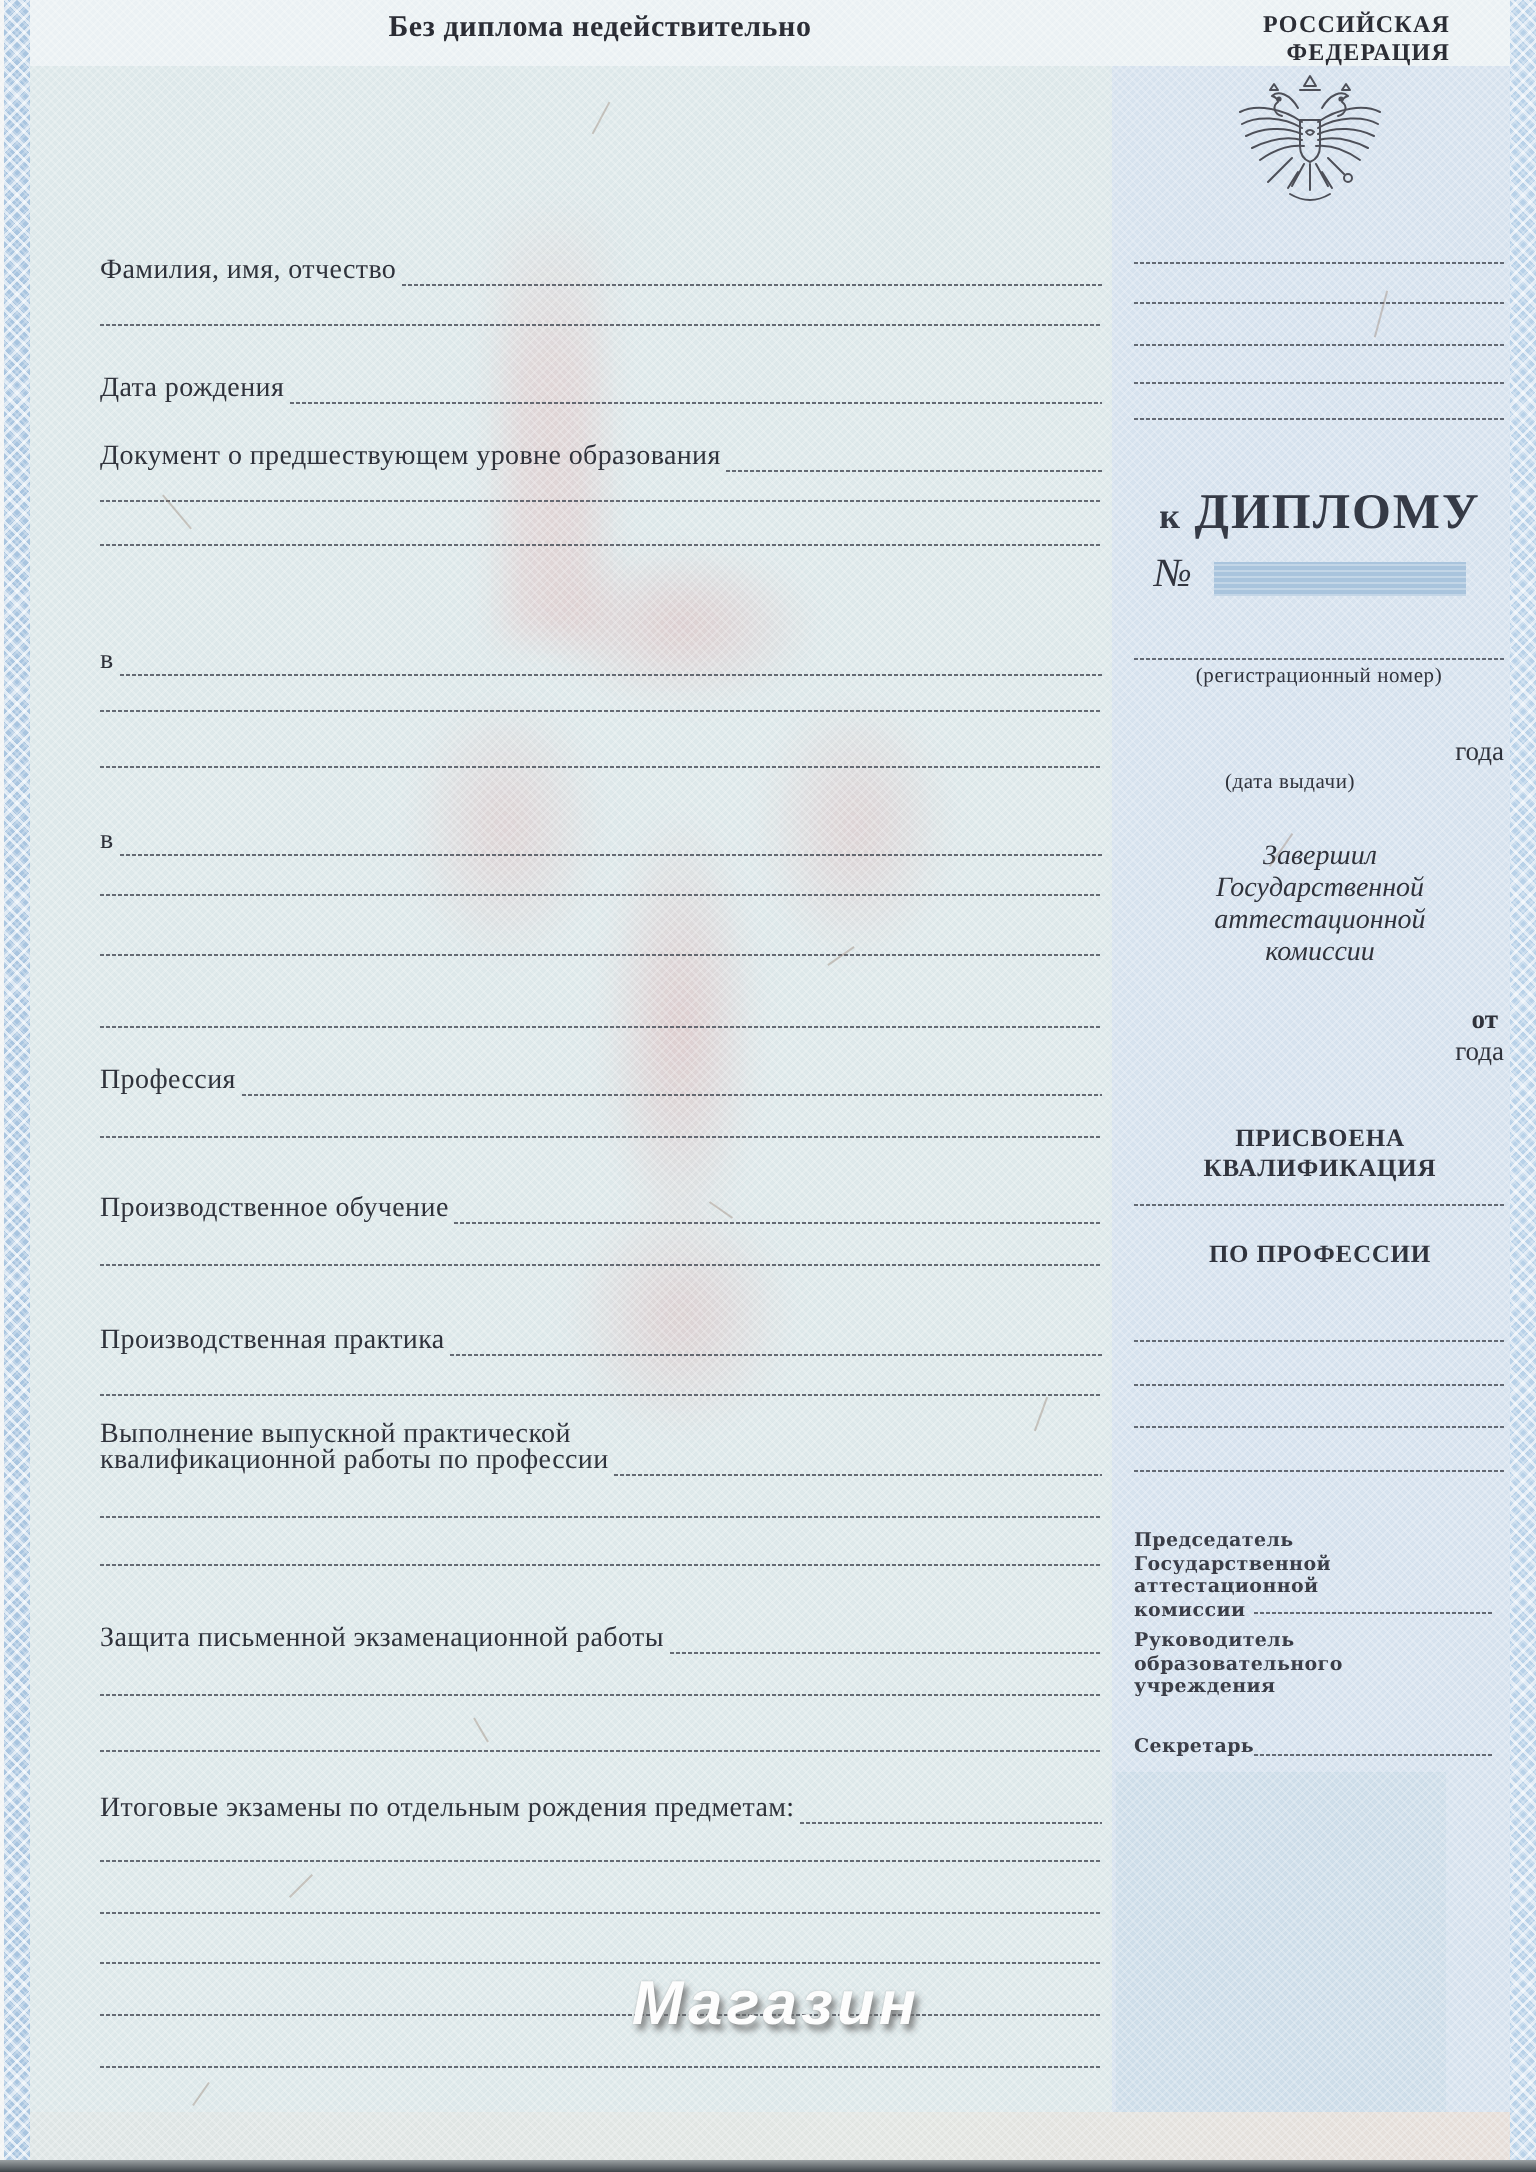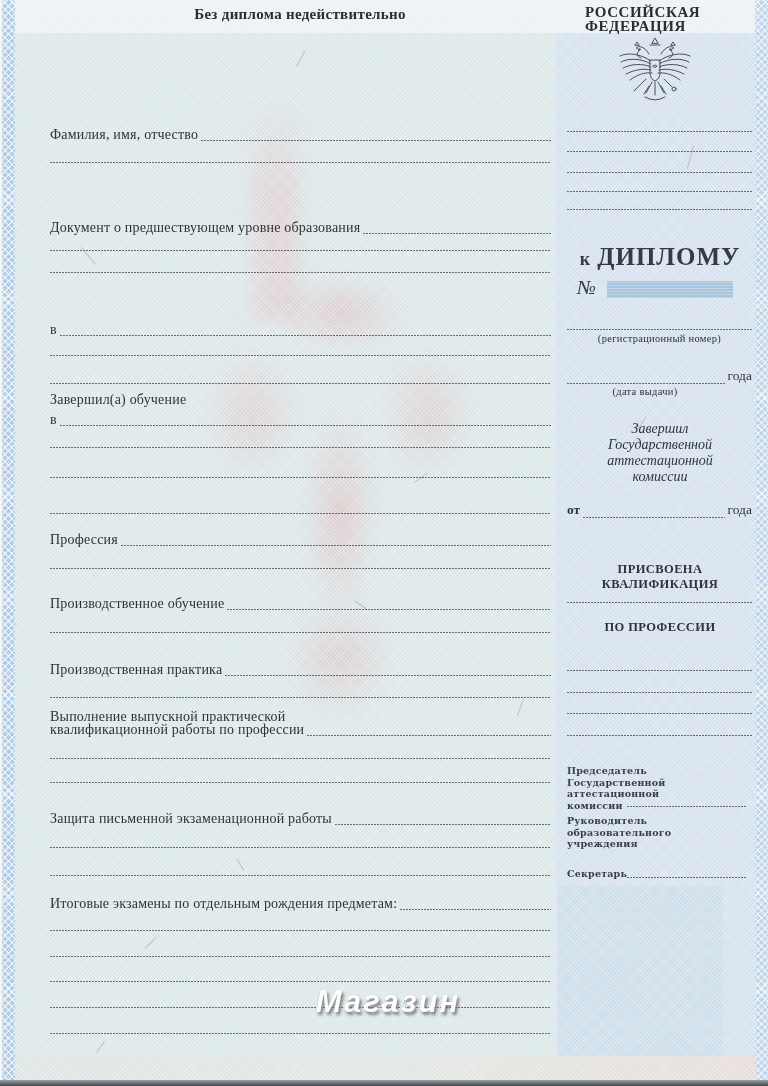--- a/index.html
+++ b/index.html
@@ -58,52 +58,52 @@
     background:linear-gradient(rgba(228,170,170,0), rgba(228,170,170,.30) 40%, rgba(228,170,170,.30));
   }
   
   .ln,.fillline{
     background-image:repeating-linear-gradient(90deg, rgba(78,83,94,.85) 0 2px, rgba(78,83,94,0) 2px 3px);
     background-repeat:repeat-x;background-size:3px 1px;background-position:left bottom;
   }
   .ln{position:absolute;height:1px;}
   .lblrow{
     position:absolute;left:50px;width:501px;height:18px;
-    display:flex;align-items:flex-start;
+    display:flex;align-items:center;
     color:#2f323b;font-size:14px;letter-spacing:.2px;
   }
   .lblrow .t{white-space:nowrap;padding-right:3px;line-height:17px;}
   .fillline{flex:1;height:15px;}
   
   .top-note{
     position:absolute;left:100px;top:6px;width:400px;text-align:center;
     font-size:15px;font-weight:600;color:#2b2d35;letter-spacing:.3px;
   }
   .country{
-    position:absolute;left:585px;top:5px;width:140px;text-align:left;
-    font-size:15px;font-weight:700;color:#2b2d35;line-height:14px;letter-spacing:.6px;
+    position:absolute;left:585px;top:5px;width:140px;text-align:right;
+    font-size:12px;font-weight:700;color:#2b2d35;line-height:14px;letter-spacing:.6px;
   }
   
   .rln{position:absolute;left:567px;width:185px;}
   .rp-title1{
     position:absolute;left:560px;top:224px;width:200px;text-align:center;
     font-size:17px;color:#353a46;letter-spacing:3px;font-weight:600;
   }
   .rp-title2{
     position:absolute;left:560px;top:243px;width:200px;text-align:center;
     font-size:25px;color:#353a46;letter-spacing:1px;font-weight:600;
   }
   .rp-title2 .kk{font-size:18px;letter-spacing:0;font-weight:600;}
   .num-sign{position:absolute;left:577px;top:276px;font-size:20px;font-style:italic;color:#32353f;}
   .num-box{
     position:absolute;left:607px;top:281px;width:126px;height:17px;background:#a9c4dd;
     background-image:repeating-linear-gradient(0deg, rgba(255,255,255,.3) 0 1px, rgba(255,255,255,0) 1px 3px);
   }
   .caption{position:absolute;text-align:center;font-size:10.5px;color:#2f323b;letter-spacing:.3px;}
-  .yearrow{position:absolute;left:567px;width:185px;display:flex;align-items:flex-end;font-size:13.5px;color:#2f323b;}
+  .yearrow{position:absolute;left:567px;width:185px;display:flex;align-items:flex-end;font-size:13.5px;color:#2f323b;flex-direction:column;}
   .yearrow .fillline{height:14px;}
   .yearrow .w{white-space:nowrap;padding-left:3px;line-height:16px;}
   .yearrow .w2{white-space:nowrap;padding-right:3px;line-height:16px;font-weight:bold;}
   .decision{
     position:absolute;left:570px;top:421px;width:180px;text-align:center;
     font-style:italic;font-size:14px;color:#2f323b;line-height:16px;
   }
   .rp-head{
     position:absolute;left:558px;width:204px;text-align:center;
     font-size:12.5px;font-weight:600;color:#30333d;letter-spacing:.4px;
@@ -176,38 +176,39 @@
       </g>
     </svg>
   </div>
 
   <div class="lblrow z" style="top:126px">
     <span class="t">Фамилия, имя, отчество</span>
     <span class="fillline"></span>
   </div>
   <div class="ln z" style="top:162px;left:50px;width:501px"></div>
 
+  <div class="lblrow z" style="top:185px">
+    <span class="t">Дата рождения</span>
+    <span class="fillline"></span>
+  </div>
 
   <div class="lblrow z" style="top:219px">
     <span class="t">Документ о предшествующем уровне образования</span>
     <span class="fillline"></span>
   </div>
   <div class="ln z" style="top:250px;left:50px;width:501px"></div>
   <div class="ln z" style="top:272px;left:50px;width:501px"></div>
 
   <div class="lblrow z" style="top:321px">
     <span class="t">в</span>
     <span class="fillline"></span>
   </div>
   <div class="ln z" style="top:355px;left:50px;width:501px"></div>
   <div class="ln z" style="top:383px;left:50px;width:501px"></div>
 
-  <div class="lblrow z" style="top:391px">
-    <span class="t">Завершил(а) обучение</span>
-  </div>
   <div class="lblrow z" style="top:411px">
     <span class="t">в</span>
     <span class="fillline"></span>
   </div>
   <div class="ln z" style="top:447px;left:50px;width:501px"></div>
   <div class="ln z" style="top:477px;left:50px;width:501px"></div>
 
   <div class="ln z" style="top:513px;left:50px;width:501px"></div>
 
   <div class="lblrow z" style="top:531px">

